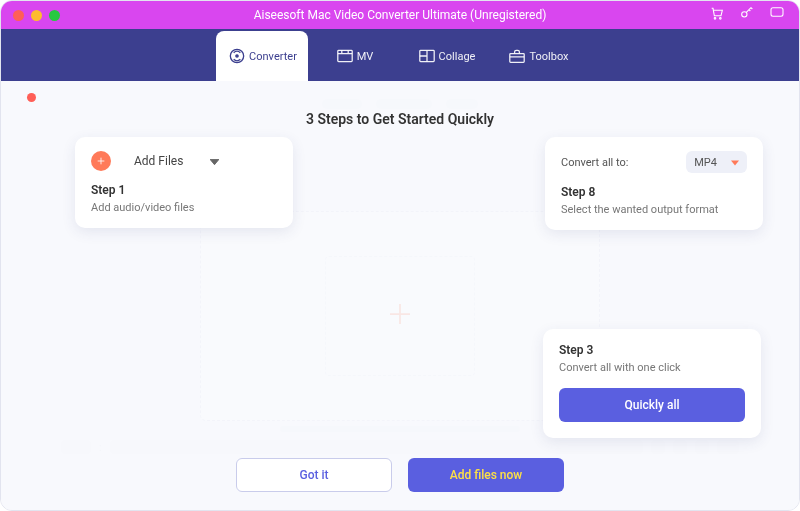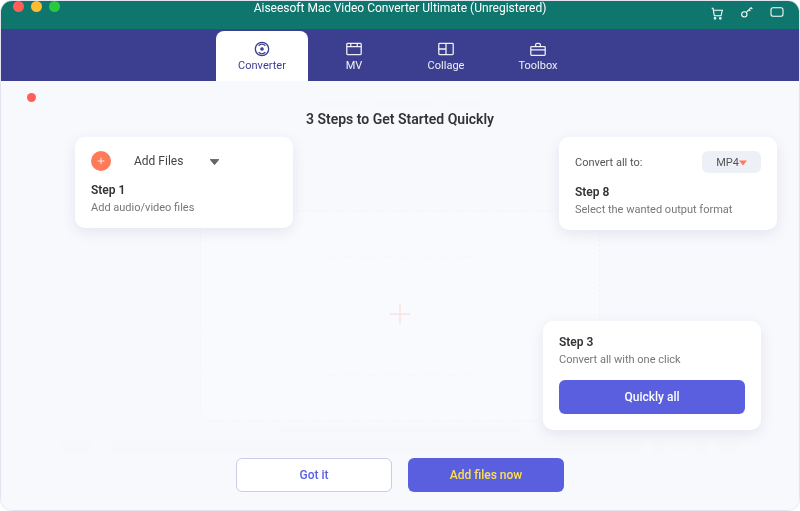--- a/index.html
+++ b/index.html
@@ -1,30 +1,30 @@
 <!DOCTYPE html>
 <html><head>
 <meta charset="utf-8">
 <style>
   * { box-sizing: border-box; margin: 0; padding: 0; font-family: -apple-system, BlinkMacSystemFont, "Segoe UI", Roboto, sans-serif; }
   body { background: #fff; width: 800px; height: 511px; overflow: hidden; }
   .window { width: 800px; height: 511px; background: #fff; border-radius: 12px; border: 1px solid #e2e4ef; display: flex; flex-direction: column; overflow: hidden; }
   
-  .titlebar { height: 28px; background: #0f766e; display: flex; position: relative; color: #fff; text-decoration: underline; }
+  .titlebar { height: 28px; background: #d946ef; display: flex; align-items: center; position: relative; color: #fff; text-decoration: underline; }
   .traffic { display: flex; gap: 7px; padding-left: 12px; }
   .dot { width: 11px; height: 11px; border-radius: 50%; }
   .dot.red   { background: #ff5f57; }
   .dot.yellow{ background: #febc2e; }
   .dot.green { background: #28c840; }
   .title-center { position: absolute; left: 50%; transform: translateX(-50%); font-size: 12px; font-weight: 400; color: #fff; }
   .title-icons { margin-left: auto; display: flex; gap: 14px; padding-right: 14px; align-items: center; }
   .title-icons svg { width: 16px; height: 16px; stroke: #fff; fill: none; }
   
   .navbar { height: 52px; background: #3c3f8f; display: flex; justify-content: center; align-items: flex-end; }
-  .tab { width: 92px; height: 50px; display: flex; flex-direction: column; align-items: center; justify-content: center; gap: 2px; color: rgba(255,255,255,0.92); font-size: 11px; cursor: pointer; border-radius: 8px 8px 0 0; }
+  .tab { width: 92px; height: 50px; display: flex; flex-direction: row; align-items: center; justify-content: center; gap: 2px; color: rgba(255,255,255,0.92); font-size: 11px; cursor: pointer; border-radius: 8px 8px 0 0; }
   .tab.active { background: #fff; color: #3c3f8f; }
   .tab .tab-ico { width: 20px; height: 16px; display:flex; align-items:center; justify-content:center; }
   .tab svg { stroke: currentColor; fill: none; }
   
   .main { flex: 1; position: relative; background: #f5f6fb; }
   
   .bg-top { position: absolute; top: 18px; left: 50%; transform: translateX(-50%); display: flex; gap: 14px; }
   .bg-pill { height: 10px; border-radius: 5px; background: #eceef6; }
   
   .dropbox { position: absolute; top: 130px; left: 50%; transform: translateX(-50%); width: 400px; height: 210px; border: 1px dashed #d6d8e8; border-radius: 6px; background: #fff; display:flex; align-items:center; justify-content:center; }
@@ -34,33 +34,33 @@
   
   .bg-bottom { position:absolute; bottom:56px; left:60px; right:60px; display:flex; align-items:center; gap:8px; opacity:0.7; pointer-events:none; }
   .bb-box { height:14px; border-radius:4px; background:#eceef6; }
   .bb-colon { color:#cfd2e4; font-size:11px; }
   
   .overlay { position:absolute; inset:0; background: rgba(248,249,253,0.85); }
   .close-red { position:absolute; top:12px; left:26px; width:9px; height:9px; border-radius:50%; background:#ff5f57; cursor:pointer; }
   .ov-title { position:absolute; top:30px; left:50%; transform:translateX(-50%); font-size:14px; font-weight:600; color:#333; }
   .card { position:absolute; background:#fff; border-radius:10px; box-shadow:0 4px 14px rgba(50,55,120,0.10); width:218px; padding: 14px 16px; }
   .card1 { top:56px; left:74px; }
-  .card2 { top:56px; right:22px; }
-  .card3 { bottom:80px; right:38px; padding:14px 16px 16px 16px; }
+  .card2 { top:56px; right:36px; }
+  .card3 { bottom:72px; right:38px; padding:14px 16px 16px 16px; }
   .card-head { display:flex; align-items:center; gap:8px; font-size:12px; color:#444; margin-bottom:12px; }
   .add-btn { display:flex; align-items:center; gap:23px; cursor:pointer; }
   .add-circle { width:20px; height:20px; border-radius:50%; background:#ff7a59; display:flex; align-items:center; justify-content:center; }
   .add-circle svg { stroke:#fff; stroke-width:2; }
   .chev { margin-left:4px; }
   .chev svg { stroke:#666; fill:#666; }
   .step-label { font-size:12px; font-weight:600; color:#333; margin-bottom:4px; }
   .step-desc  { font-size:11px; color:#777; }
   .fmt-row { display:flex; align-items:center; justify-content:space-between; margin-bottom:12px; }
   .fmt-lbl { font-size:11px; color:#555; }
-  .fmt-sel { background:#eef0f8; border-radius:6px; height:22px; padding:0 14px; display:flex; align-items:center; gap:0; font-size:11px; color:#555; cursor:pointer; }
+  .fmt-sel { background:#eef0f8; border-radius:6px; height:22px; padding:0 8px; display:flex; align-items:center; gap:14px; font-size:11px; color:#555; cursor:pointer; }
   .fmt-sel .tri svg { fill:#ff7a59; stroke:none; }
   .convert-btn { margin-top:14px; width:100%; height:34px; border:none; border-radius:6px; background:#5a5fe0; color:#fff; font-size:12px; font-weight:500; cursor:pointer; }
   .ov-btns { position:absolute; bottom:18px; left:50%; transform:translateX(-50%); display:flex; gap:16px; }
   .btn { width:156px; height:34px; border-radius:6px; font-size:12px; font-weight:500; cursor:pointer; display:flex; align-items:center; justify-content:center; }
   .btn-outline { background:#fff; color:#5a5fe0; border:1px solid #c9cceb; }
   .btn-solid   { background:#5a5fe0; color:#fde047; border:none; }
 </style>
 </head>
 <body>
 

